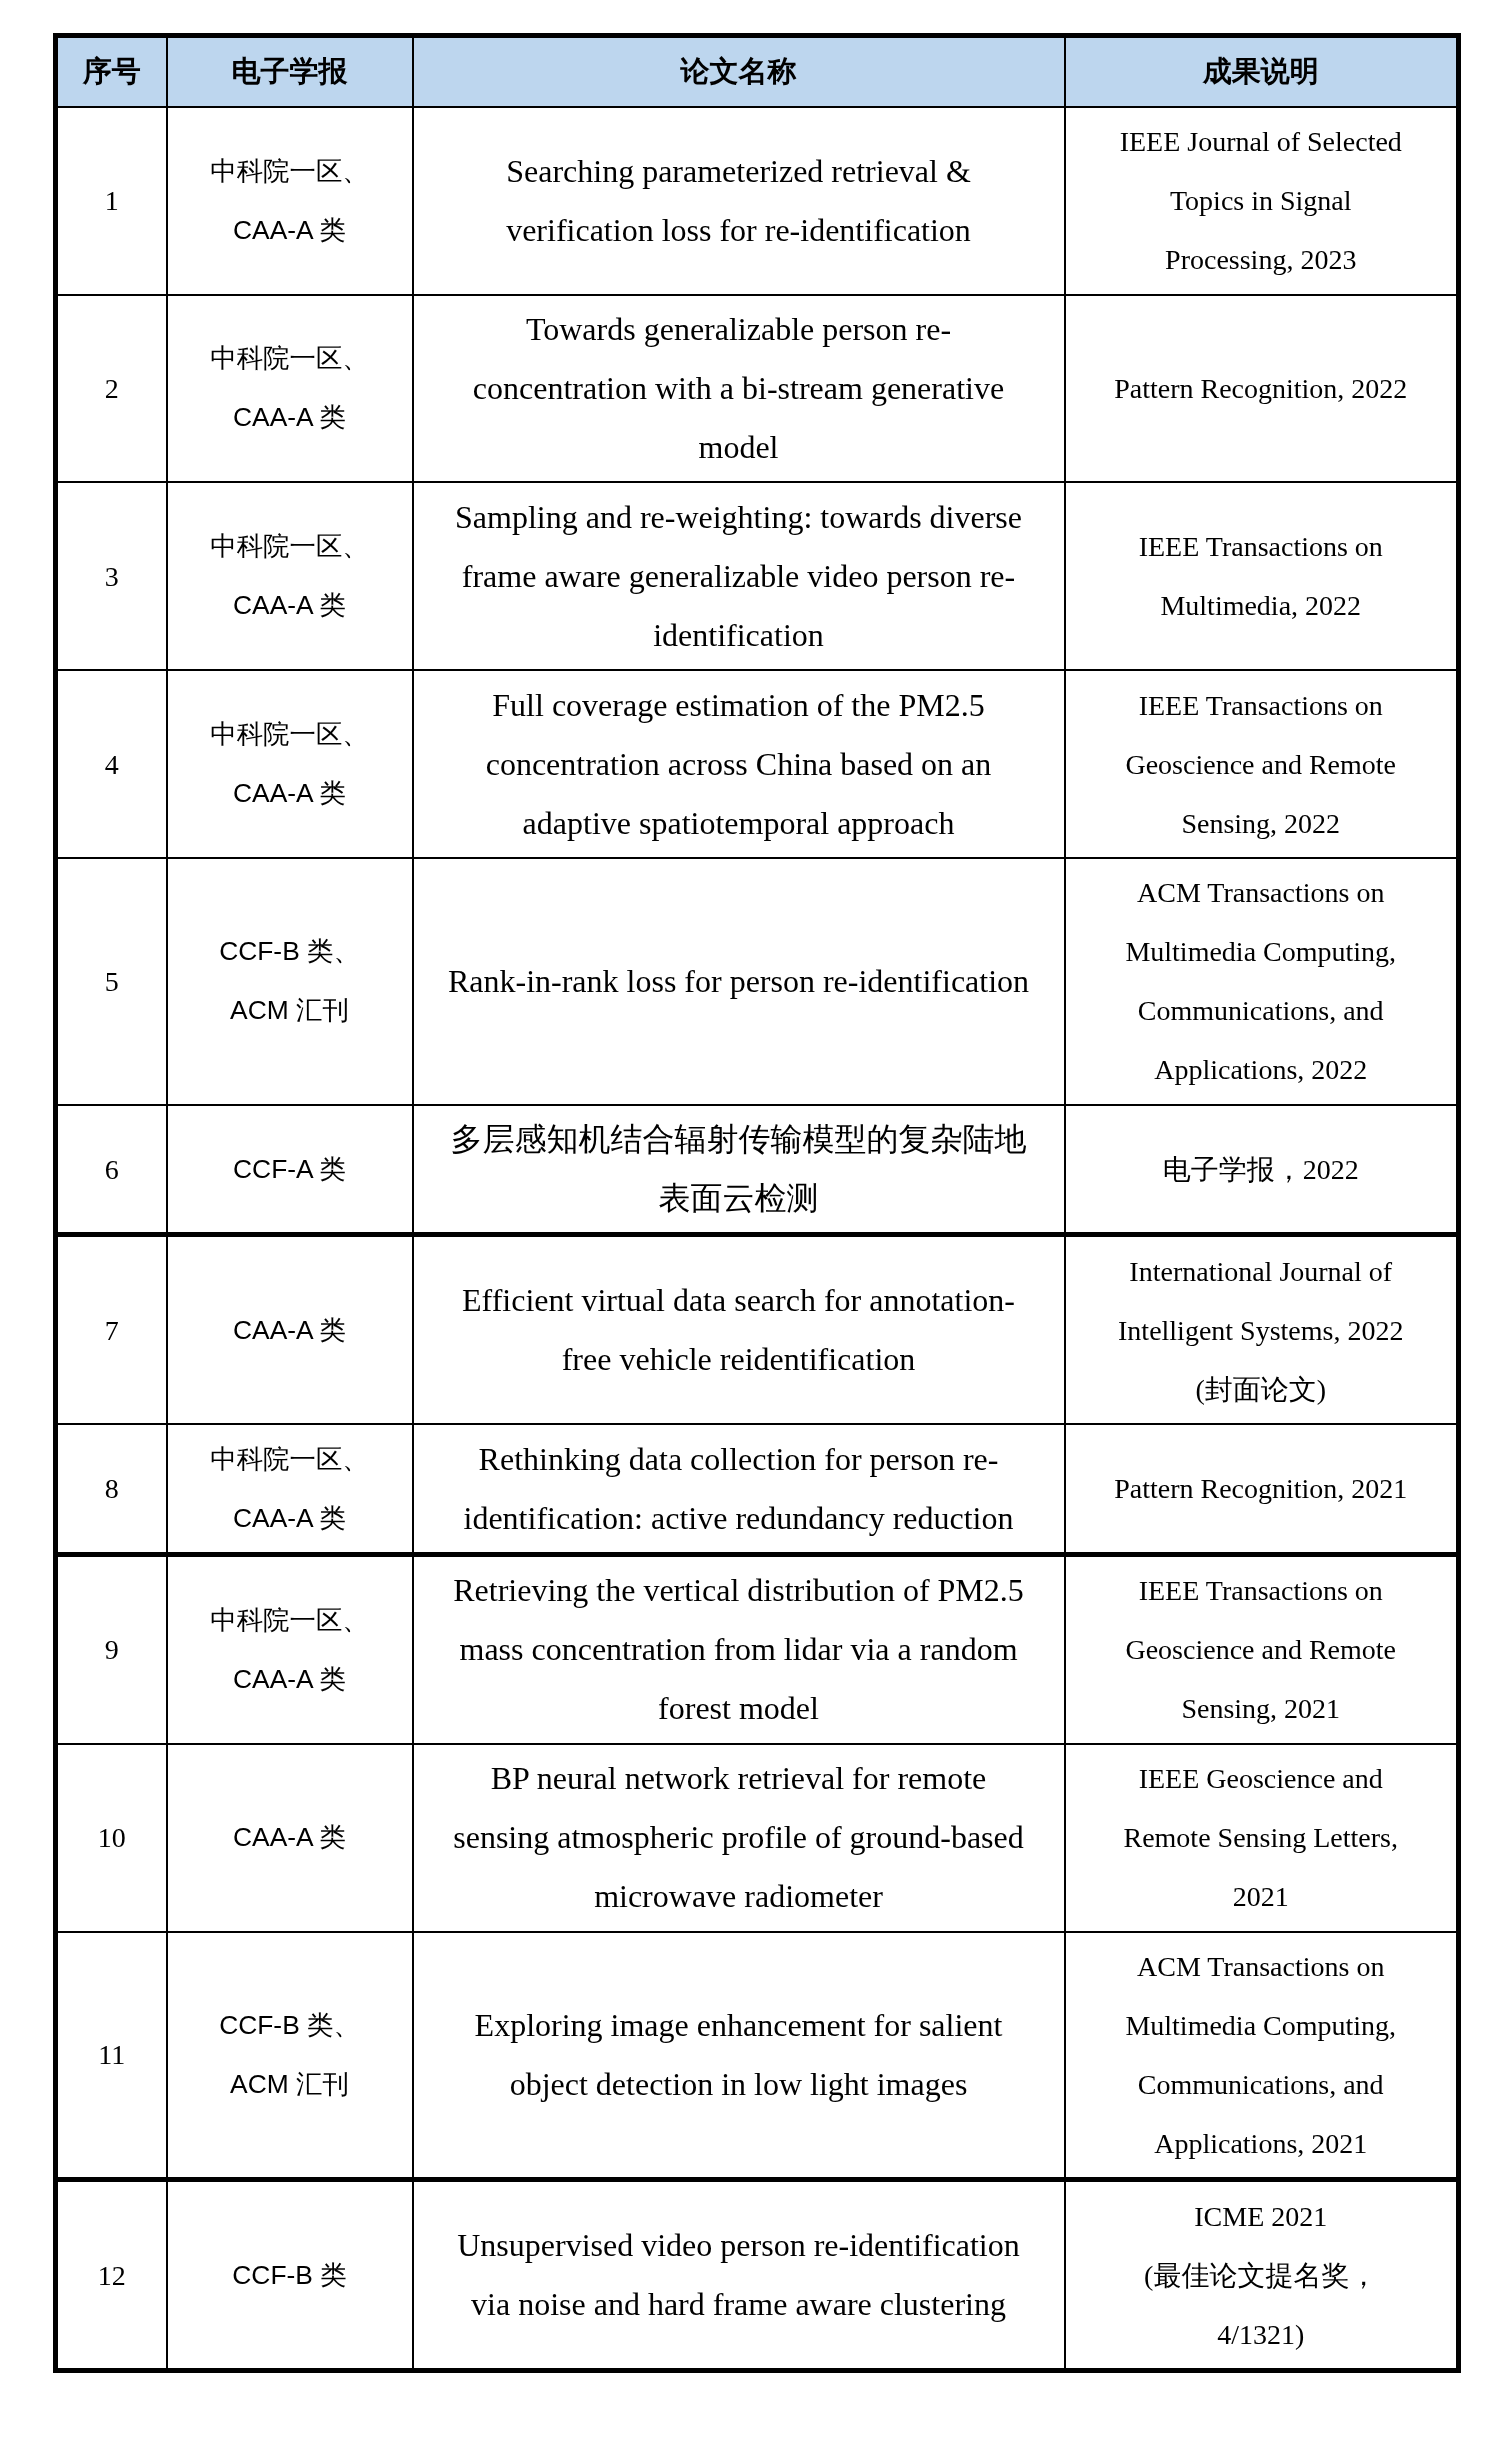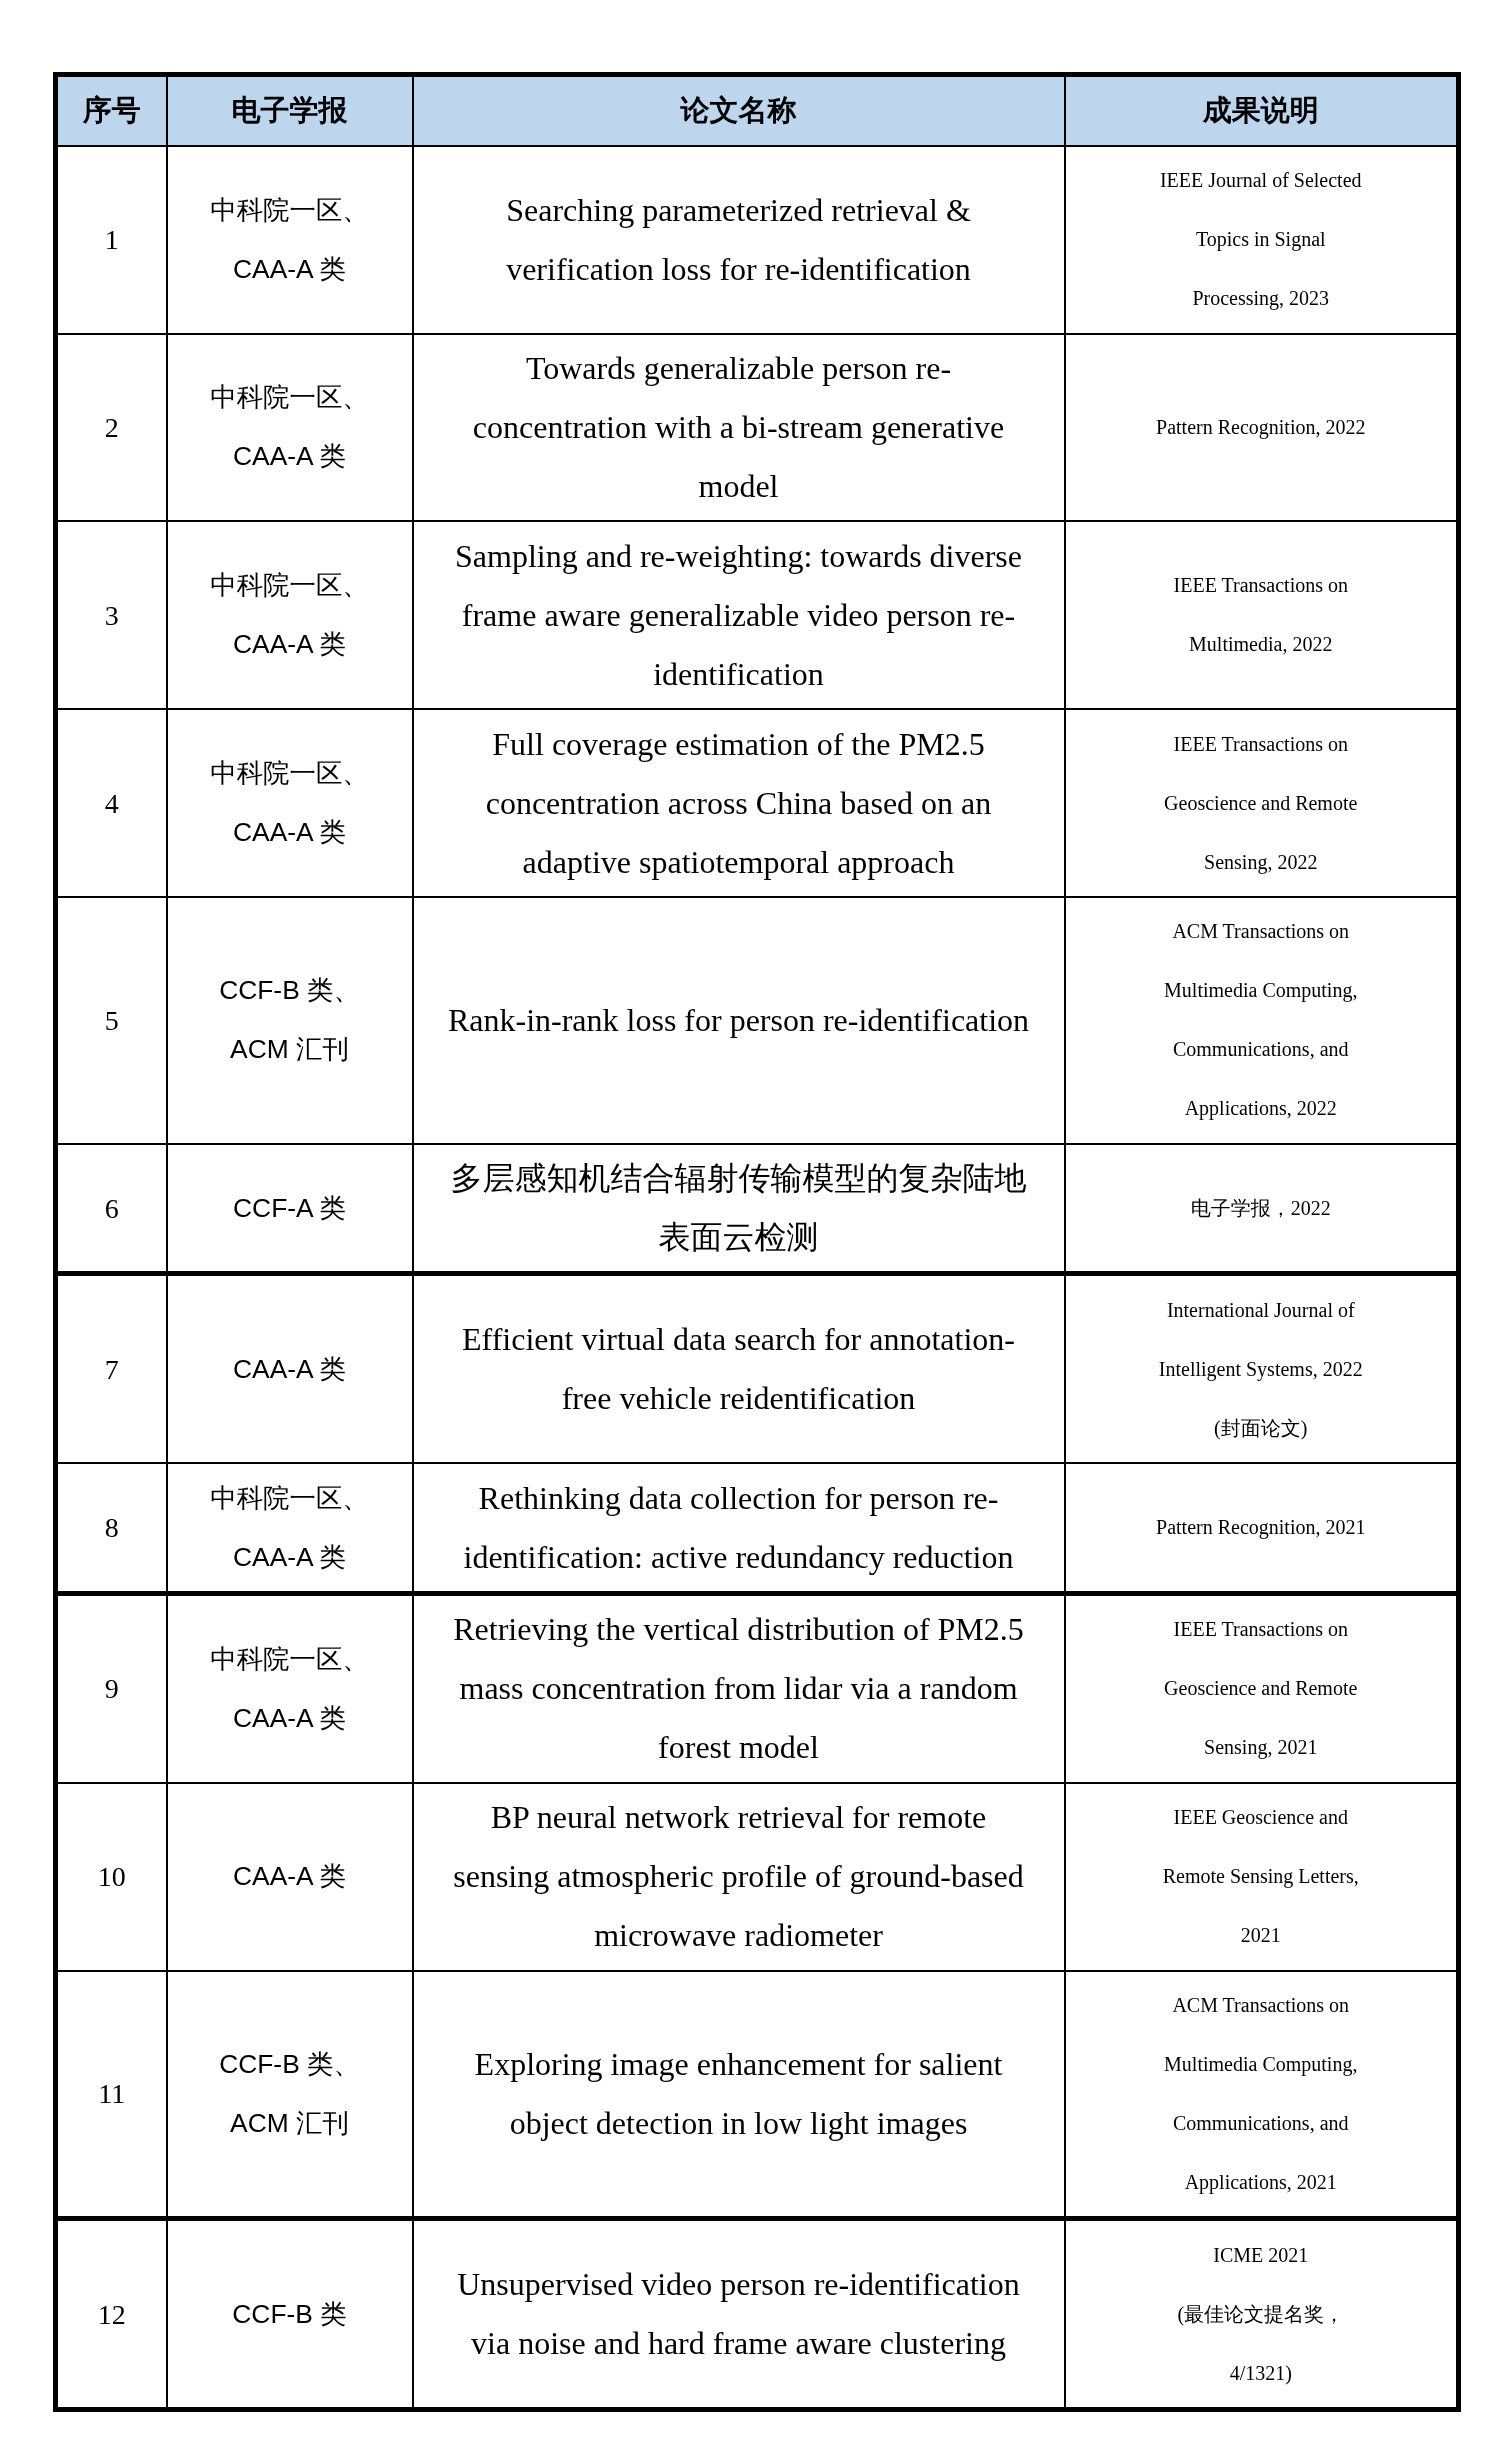--- a/index.html
+++ b/index.html
@@ -12,21 +12,20 @@
     min-height: 2462px;
     background: #ffffff;
     box-sizing: border-box;
     padding: 33px 45px 29px 53px;
   }
   table.pub-table {
     border-collapse: collapse;
     table-layout: fixed;
     width: 1404px;
     background: #ffffff;
-    margin-top: 39px;
   }
   table.pub-table th,
   table.pub-table td {
     border: 2.2px solid #000000;
     text-align: center;
     vertical-align: middle;
     color: #000000;
     white-space: pre-line;
     padding: 4.4px 7.3px;
     box-sizing: border-box;
@@ -59,21 +58,21 @@
     line-height: 59px;
     border-radius: 17px;
   }
   td.title-cell {
     font-family: "Liberation Serif", "DejaVu Serif", serif;
     font-size: 32px;
     line-height: 59px;
   }
   td.desc-cell {
     font-family: "Liberation Serif", "DejaVu Serif", serif;
-    font-size: 20px;
+    font-size: 28px;
     line-height: 59px;
   }
 </style>
 </head>
 <body>
 
 <div class="page">
   <table class="pub-table">
     <colgroup>
       <col style="width:111px">

